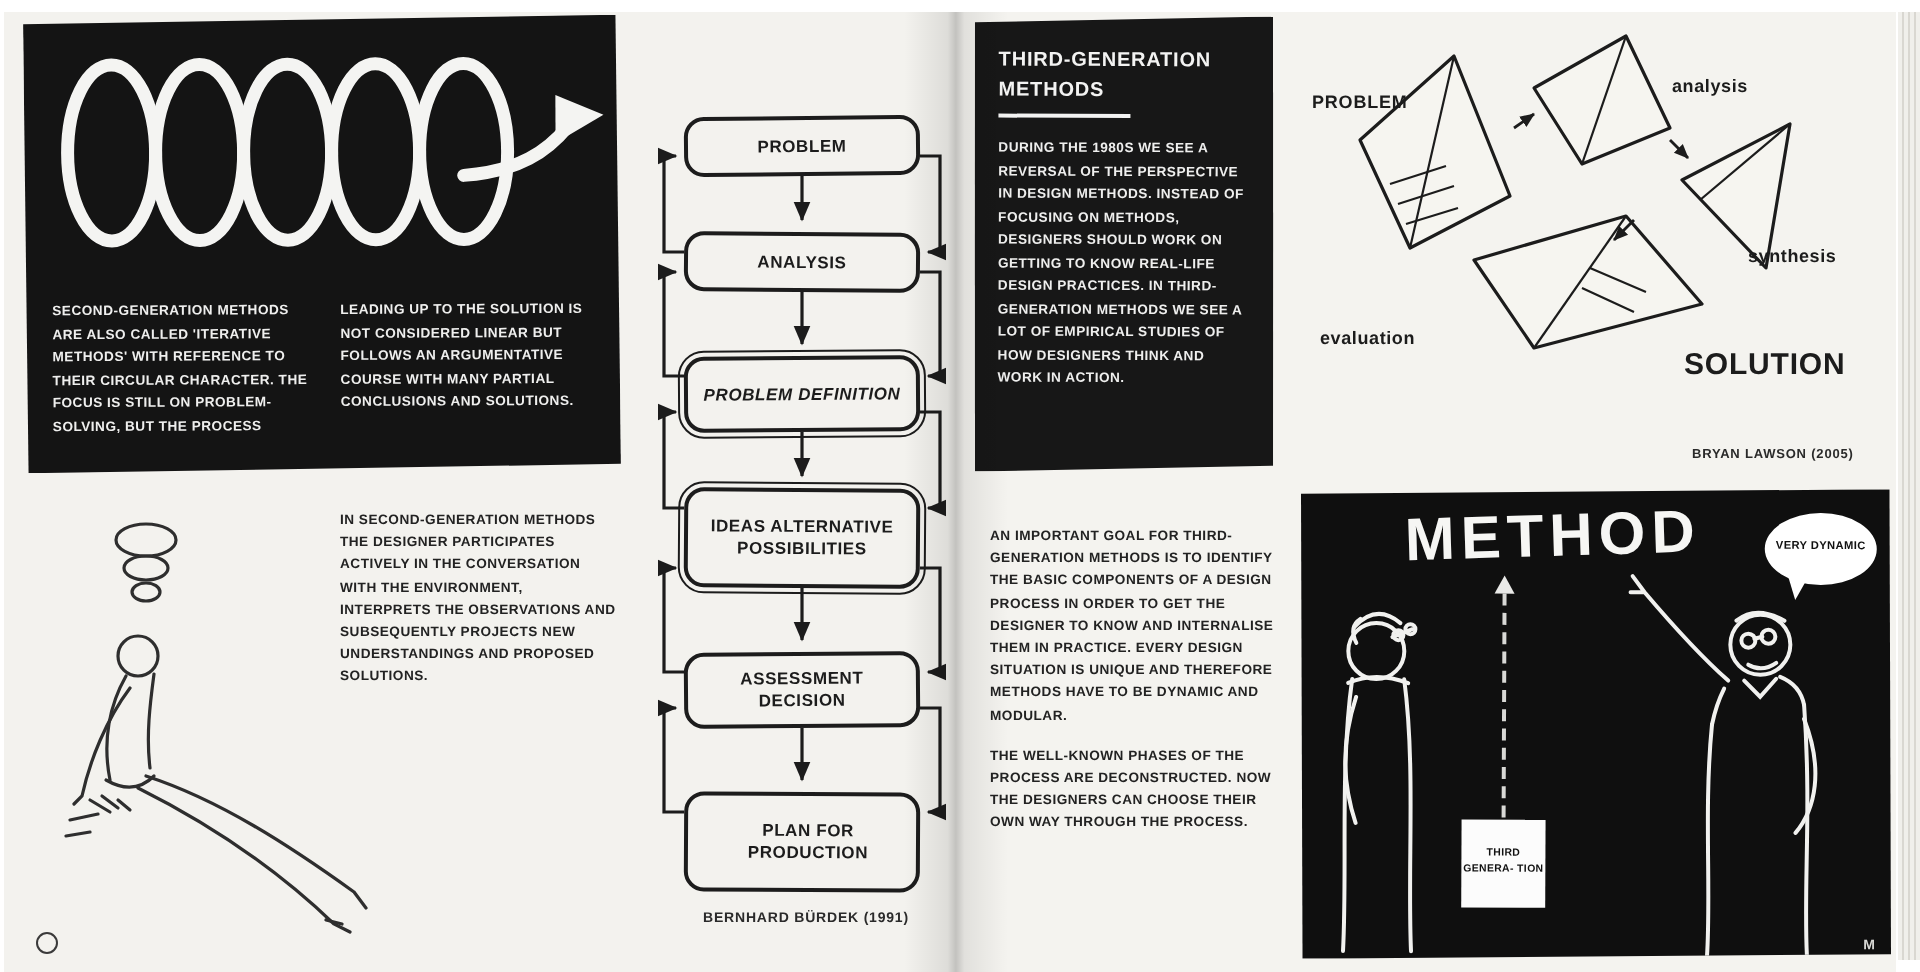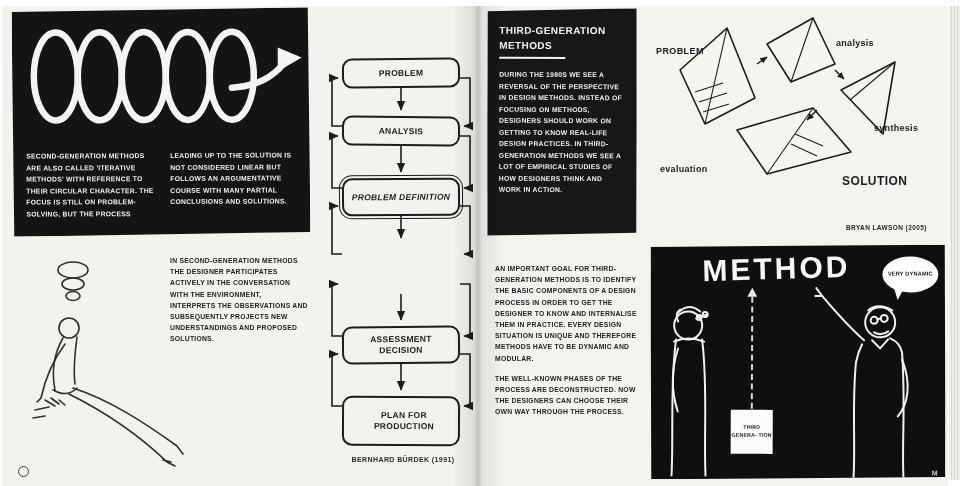--- a/index.html
+++ b/index.html
@@ -90,20 +90,21 @@
         <path d="M134 30 H144 V78 H138" marker-end="url(#arr)"></path>
         <path d="M134 88 H144 V140 H138" marker-end="url(#arr)"></path>
         <path d="M134 158 H144 V206 H138" marker-end="url(#arr)"></path>
         <path d="M134 236 H144 V288 H138" marker-end="url(#arr)"></path>
         <path d="M134 306 H144 V358 H138" marker-end="url(#arr)"></path>
       </g>
     </svg>
     <div class="fbox" style="top:10px;height:30px;transform:rotate(-.6deg);">PROBLEM</div>
     <div class="fbox" style="top:68px;height:30px;transform:rotate(.5deg);">ANALYSIS</div>
     <div class="fbox dbl" style="top:130px;height:38px;transform:rotate(-.4deg);font-style:italic;">PROBLEM DEFINITION</div>
+    <div class="fbox dbl" style="top:196px;height:50px;transform:rotate(.4deg);">IDEAS ALTERNATIVE POSSIBILITIES</div>
     <div class="fbox" style="top:278px;height:38px;transform:rotate(-.5deg);">ASSESSMENT DECISION</div>
     <div class="fbox" style="top:348px;height:50px;transform:rotate(.3deg);padding-left:12px;">PLAN FOR PRODUCTION</div>
   </div>
 
   <div class="abs caption" style="left:330px;top:456px;width:146px;text-align:center;">BERNHARD BÜRDEK (1991)</div>
 
   <div class="abs blackpanel" style="left:487px;top:8px;width:150px;height:228px;transform:rotate(.2deg);background:#171717;">
     <div style="padding:16px 12px 0 12px;">
       <div style="color:#f3f3f2;font-size:10px;font-weight:700;letter-spacing:.4px;line-height:1.45;width:120px;">THIRD-GENERATION METHODS</div>
       <div style="width:66px;height:2px;background:#f3f3f2;margin-top:4px;"></div>
@@ -135,21 +136,21 @@
       <line x1="112" y1="52" x2="122" y2="45" marker-end="url(#arr2)"></line>
       <line x1="190" y1="58" x2="199" y2="67" marker-end="url(#arr2)"></line>
       <line x1="172" y1="98" x2="162" y2="108" marker-end="url(#arr2)"></line>
     </g>
   </svg>
 
   <div class="abs lbl" style="left:656px;top:46px;">PROBLEM</div>
   <div class="abs lbl-lc" style="left:836px;top:38px;">analysis</div>
   <div class="abs lbl-lc" style="left:874px;top:88px;margin-top:35px;">synthesis</div>
   <div class="abs lbl-lc" style="left:660px;top:164px;text-align:center;">evaluation</div>
-  <div class="abs lbl" style="left:842px;top:174px;font-size:12px;">SOLUTION</div>
+  <div class="abs lbl" style="left:842px;top:174px;font-size:15px;">SOLUTION</div>
   <div class="abs caption" style="left:846px;top:224px;font-size:6.5px;">BRYAN LAWSON (2005)</div>
 
   <div class="abs" style="left:495px;top:263px;width:142px;">
     <div class="t">AN IMPORTANT GOAL FOR THIRD-GENERATION METHODS IS TO IDENTIFY THE BASIC COMPONENTS OF A DESIGN PROCESS IN ORDER TO GET THE DESIGNER TO KNOW AND INTERNALISE THEM IN PRACTICE. EVERY DESIGN SITUATION IS UNIQUE AND THEREFORE METHODS HAVE TO BE DYNAMIC AND MODULAR.</div>
     <div class="t" style="margin-top:9px;">THE WELL-KNOWN PHASES OF THE PROCESS ARE DECONSTRUCTED. NOW THE DESIGNERS CAN CHOOSE THEIR OWN WAY THROUGH THE PROCESS.</div>
   </div>
 
   <div class="abs blackpanel" style="left:650px;top:244px;width:296px;height:236px;background:#0f0f0f;transform:rotate(.25deg);">
 
     <svg class="abs" style="left:0;top:0;" width="296" height="236" viewBox="0 0 296 236">

